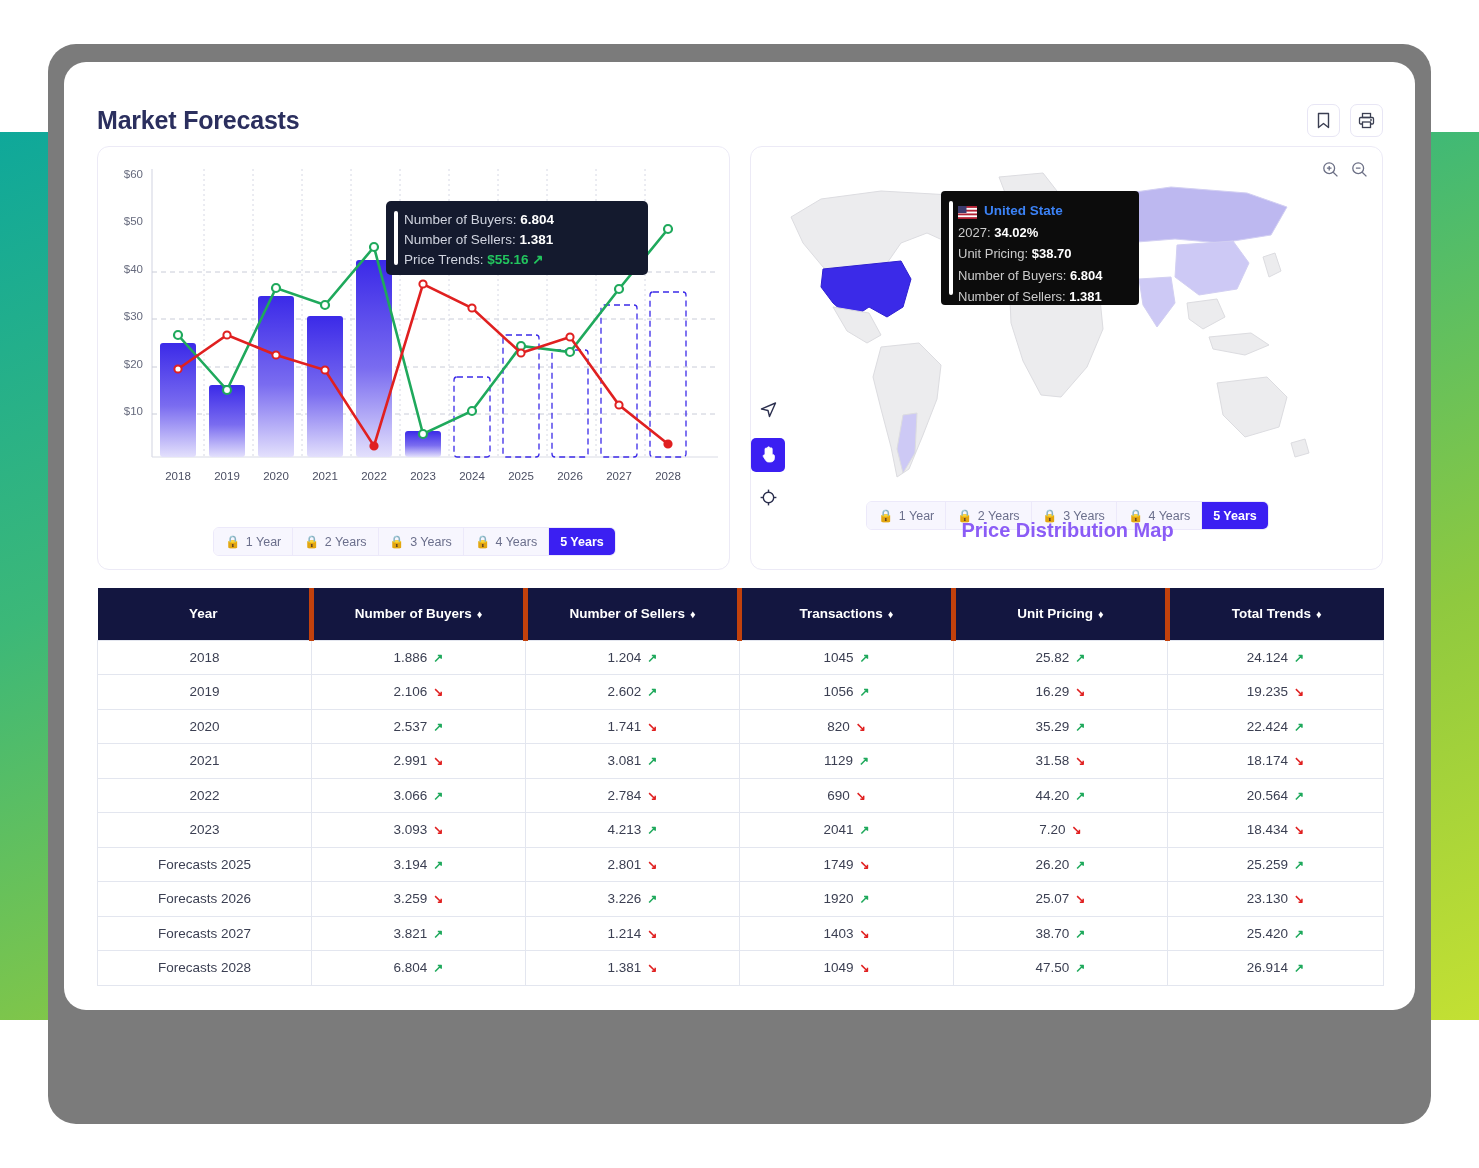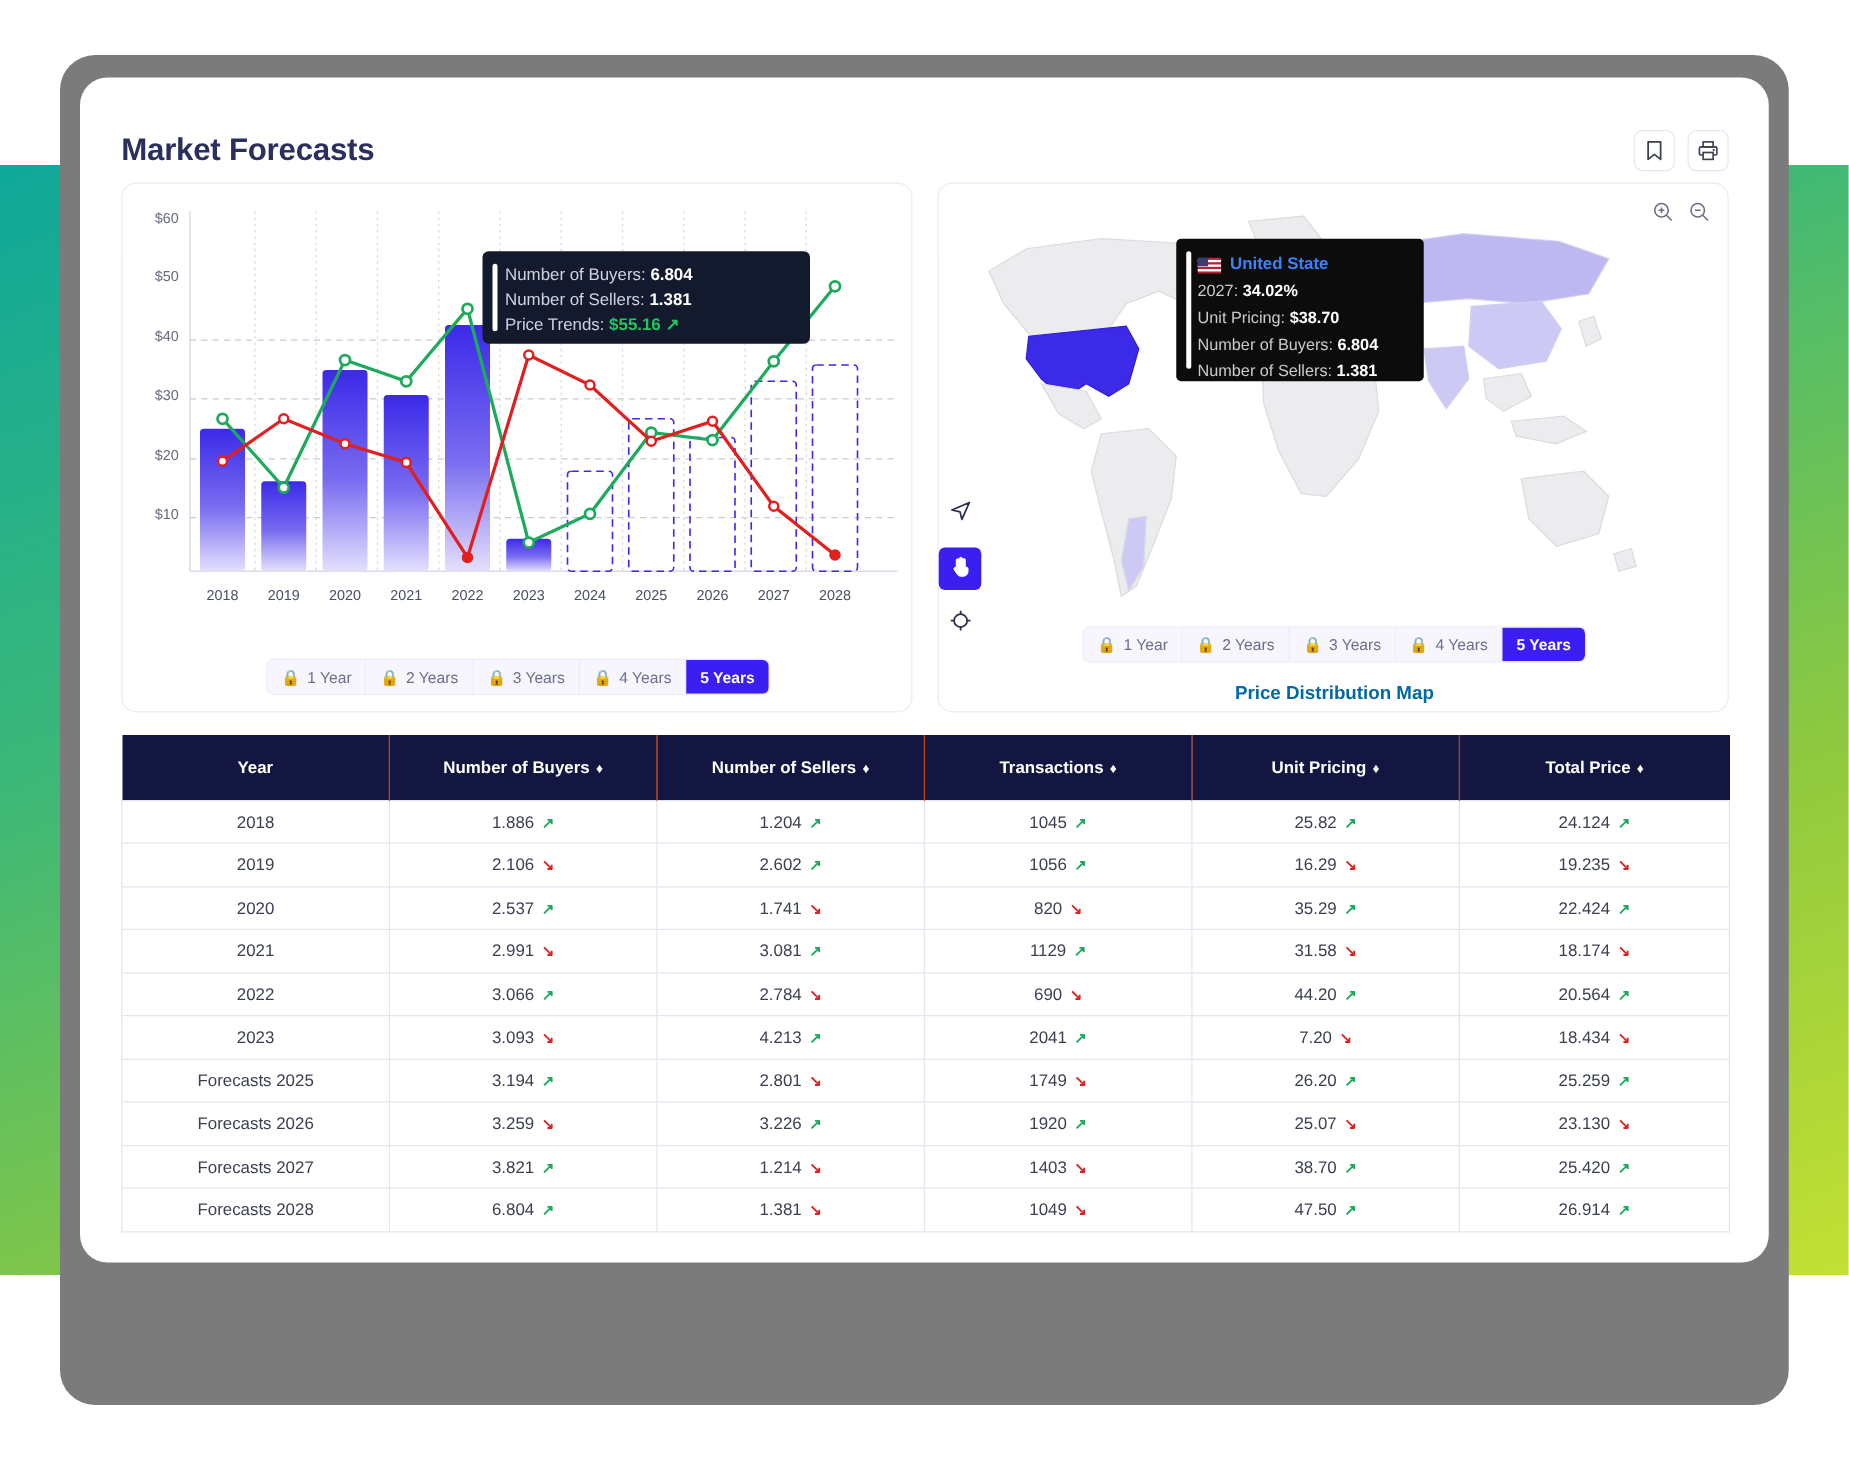--- a/index.html
+++ b/index.html
@@ -105,43 +105,43 @@
     background: #ffffff; border-radius: 2px;
   }
   .map-tooltip b { color: #ffffff; }
   .map-tooltip .ttl { font-weight: bold; color: #3b82f6; font-size: 13.5px;
     display: flex; align-items: center; gap: 7px; }
   .map-tabs-wrap {
     position: absolute; left: 0; top: 354px; width: 633px;
     display: flex; justify-content: center;
   }
   .map-caption {
-    position: absolute; left: 0; top: 399px; width: 633px; text-align: center;
-    font-size: 15px; font-weight: bold; color: #0369a1;
+    position: absolute; left: 0; top: 372px; width: 633px; text-align: center;
+    font-size: 20px; font-weight: bold; color: #8b5cf6;
   }
 
   
   .map-tools {
     position: absolute; left: 653px; top: 248px; width: 36px;
     display: flex; flex-direction: column; align-items: center; gap: 10px; z-index: 6;
   }
   .tool-btn {
     width: 34px; height: 34px; display: flex; align-items: center; justify-content: center;
     border-radius: 5px; cursor: pointer;
   }
   .tool-btn.active { background: #3b1ff2; }
 
   
   .table-wrap {
     position: absolute; left: 33px; top: 526px; width: 1286px;
   }
   table { border-collapse: collapse; width: 1286px; table-layout: fixed; }
   thead th {
     background: #131640; color: #ffffff; font-size: 13.5px; font-weight: bold;
-    height: 52px; border-right: 1px solid #c2410c; padding: 0 6px;
+    height: 52px; border-right: 5px solid #c2410c; padding: 0 6px;
   }
   thead th:last-child { border-right: none; }
   thead th .sortic { margin-left: 5px; font-size: 11px; }
   tbody td {
     height: 34.5px; font-size: 13.5px; color: #3b3f52; text-align: center;
     border: 1px solid #e3e6ef; padding: 0 6px; background: #fff;
   }
   .trend { margin-left: 6px; font-size: 12px; font-weight: bold; }
   .up { color: #1fa95c; }
   .down { color: #e02020; }
@@ -513,21 +513,21 @@
           <th>
             <span>Number of Sellers</span><span class="sortic">♦</span>
           </th>
           <th>
             <span>Transactions</span><span class="sortic">♦</span>
           </th>
           <th>
             <span>Unit Pricing</span><span class="sortic">♦</span>
           </th>
           <th>
-            <span>Total Price</span><span class="sortic">♦</span>
+            <span>Total Trends</span><span class="sortic">♦</span>
           </th>
         </tr>
       </thead>
       <tbody id="tbody">
           <tr>
             <td>2018</td>
             <td>1.886<span class="trend up">↗</span></td>
             <td>1.204<span class="trend up">↗</span></td>
             <td>1045<span class="trend up">↗</span></td>
             <td>25.82<span class="trend up">↗</span></td>

